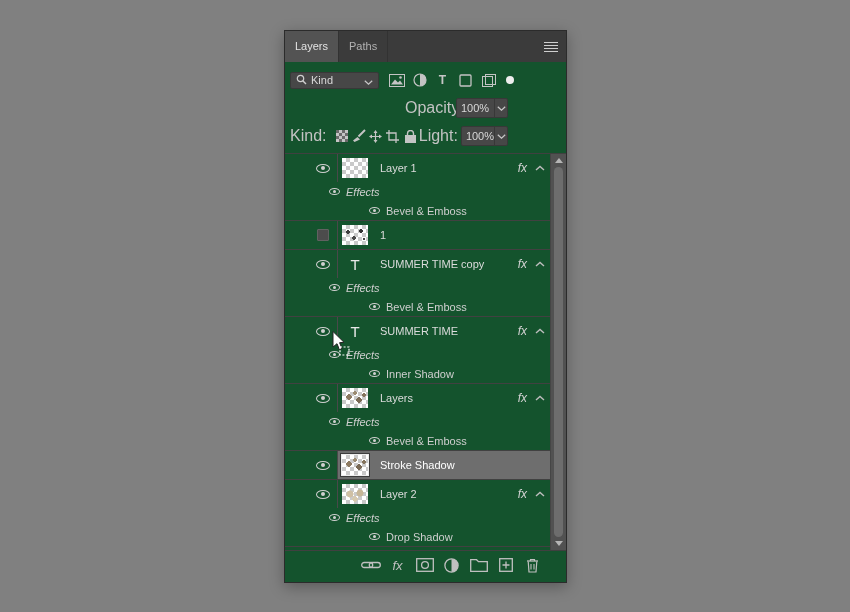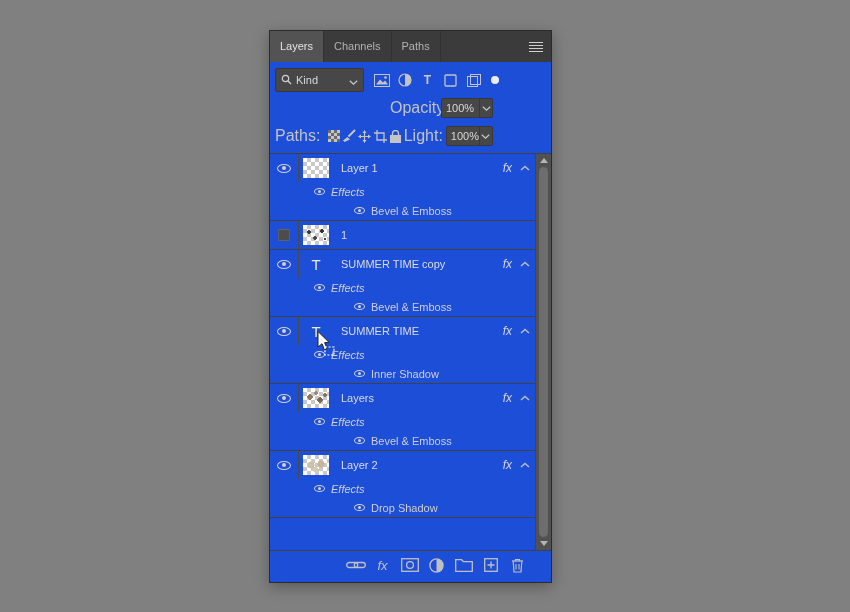--- a/index.html
+++ b/index.html
@@ -1,35 +1,35 @@
 <!DOCTYPE html>
 <html><head>
 <meta charset="utf-8">
 <style>
   * { margin:0; padding:0; box-sizing:border-box; }
   html,body { width:850px; height:612px; }
   body { background:#808080; font-family:"Liberation Sans", sans-serif; position:relative; overflow:hidden; }
 
-  .panel { position:absolute; left:269px; top:30px; width:283px; height:553px;
-           background:#1d4ed8; border:1px solid #2b2b2b; box-shadow:0 4px 14px rgba(0,0,0,.30); }
+  .panel { position:absolute; left:284px; top:30px; width:283px; height:553px;
+           background:#14532d; border:1px solid #2b2b2b; box-shadow:0 4px 14px rgba(0,0,0,.30); }
 
   
   .tabbar { height:31px; background:#3b3b3b; display:flex; align-items:stretch; }
   .tab { padding:0 10px; line-height:31px; font-size:11px; color:#b2b2b2; border-right:1px solid #323232; cursor:default; }
   .tab.active { background:#535353; color:#e3e3e3; }
   .menu-btn { margin-left:auto; width:30px; display:flex; align-items:center; justify-content:center; }
   .menu-lines { width:14px; height:1px; background:#cfcfcf; box-shadow:0 3px 0 #cfcfcf, 0 6px 0 #cfcfcf, 0 9px 0 #cfcfcf; margin-top:-9px; }
 
   
   .header { padding-top:7px; }
   .hrow { height:22px; display:flex; align-items:center; padding:0 5px; margin-bottom:6px; }
   .hlbl { font-size:16px; color:#c3c3c3; white-space:nowrap; }
   .rlbl { width:48px; text-align:right; margin-right:3px; }
 
-  .dd { display:flex; align-items:center; height:24px; background:#474747; border:1px solid #383838; border-radius:2px; padding:0 5px; }
+  .dd { display:flex; align-items:center; height:17px; background:#474747; border:1px solid #383838; border-radius:2px; padding:0 5px; }
   .dd .val { flex:1; font-size:11px; color:#d8d8d8; white-space:nowrap; overflow:hidden; }
   .dd-kind { width:89px; gap:4px; }
   .dd-blend { width:123px; }
   .dd-small { display:flex; align-items:stretch; height:20px; width:52px; background:#474747; border:1px solid #383838; border-radius:2px; margin-right:53px; }
   .dd-small .val { flex:1; font-size:11px; color:#d8d8d8; display:flex; align-items:center; padding-left:4px; }
   .dd-small .chev { width:13px; display:flex; align-items:center; justify-content:center; border-left:1px solid #383838; }
 
   .ficon { width:23px; height:18px; display:flex; align-items:center; justify-content:center; }
   .ficon-T { font-size:12px; font-weight:bold; color:#c6c6c6; }
   .filter-toggle { width:8px; height:8px; border-radius:50%; background:#ededed; margin-left:6px; }
@@ -39,21 +39,21 @@
     background-image:linear-gradient(45deg,#c4c4c4 25%,transparent 25%,transparent 75%,#c4c4c4 75%),
                      linear-gradient(45deg,#c4c4c4 25%,transparent 25%,transparent 75%,#c4c4c4 75%);
     background-size:6px 6px; background-position:0 0,3px 3px; }
   .spacer { flex:1; }
 
   
   .list-wrap { position:absolute; left:0; right:0; top:122px; bottom:32px; display:flex; border-top:1px solid #404040; overflow:hidden; }
   .layers-list { flex:1; overflow:hidden; }
 
   .layer-block { border-bottom:1px solid #414141; }
-  .lrow { height:28px; display:flex; align-items:stretch; }
+  .lrow { height:28px; display:flex; align-items:stretch;margin-left:24px; }
   .eye-well { width:29px; flex:none; display:flex; align-items:center; justify-content:center; border-right:1px solid #494949; }
   .content { flex:1; display:flex; align-items:center; padding-left:4px; min-width:0; }
   .lrow.selected .content { background:#6e6e6e; }
   .lrow.selected .lname { color:#ffffff; }
   .lrow.selected .thumb { box-shadow:0 0 0 1px #ededed, 0 0 0 2px #3c3c3c; }
 
   .thumb { width:26px; height:20px; flex:none; position:relative; }
   .checkerbg { background-color:#ffffff;
     background-image:linear-gradient(45deg,#c9c9c9 25%,transparent 25%,transparent 75%,#c9c9c9 75%),
                      linear-gradient(45deg,#c9c9c9 25%,transparent 25%,transparent 75%,#c9c9c9 75%);
@@ -108,21 +108,20 @@
   
   .cursor { position:absolute; left:45px; top:300px; z-index:6; pointer-events:none; }
 </style>
 </head>
 <body>
 
 <div class="panel">
 
   <div class="tabbar">
     <div class="tab active">Layers</div>
-    <div class="tab">Channels</div>
     <div class="tab">Paths</div>
     <div class="menu-btn">
         <span class="menu-lines"></span>
       </div>
   </div>
 
   <div class="header">
 
     <div class="hrow">
       <div class="dd dd-kind">
@@ -175,21 +174,21 @@
         <span class="val">100%</span>
         <span class="chev">
           <svg width="9" height="5" viewBox="0 0 9 5">
               <path d="M0.8 0.8 L4.5 4.2 L8.2 0.8" fill="none" stroke="#c9c9c9" stroke-width="1.2"></path>
             </svg>
         </span>
       </div>
     </div>
 
     <div class="hrow">
-      <span class="hlbl">Paths:</span>
+      <span class="hlbl">Kind:</span>
       <span style="width:8px"></span>
       <span class="licon">
           <span class="checker-lock"></span>
         </span>
       <span class="licon">
         <svg width="14" height="14" viewBox="0 0 14 14">
             <path d="M13 1 L6.5 7.5" stroke="#c4c4c4" stroke-width="2"></path>
             <path d="M5.5 8 L8 10.5 L2.5 13 L1 11.5 Z" fill="#c4c4c4"></path>
           </svg>
       </span>
@@ -331,20 +330,32 @@
   <div class="srow lvl1">
     <span class="eye sm"></span>
     <span class="slabel">Effects</span>
   </div>
           <div class="srow lvl2">
     <span class="eye sm"></span>
     <span class="slabel">Bevel &amp; Emboss</span>
   </div>
         </div>
         <div class="layer-block">
+    <div class="lrow selected">
+      <div class="eye-well">
+        <span class="eye"></span>
+      </div>
+      <div class="content">
+        <div class="thumb checkerbg t-art-brown"></div>
+        <div class="lname">Stroke Shadow</div>
+
+      </div>
+    </div>
+  </div>
+        <div class="layer-block">
     <div class="lrow">
       <div class="eye-well">
         <span class="eye"></span>
       </div>
       <div class="content">
         <div class="thumb checkerbg t-art-beige"></div>
         <div class="lname">Layer 2</div>
         <div class="fxb">fx</div>
         <div class="collapse">
           <svg width="10" height="6" viewBox="0 0 10 6">

